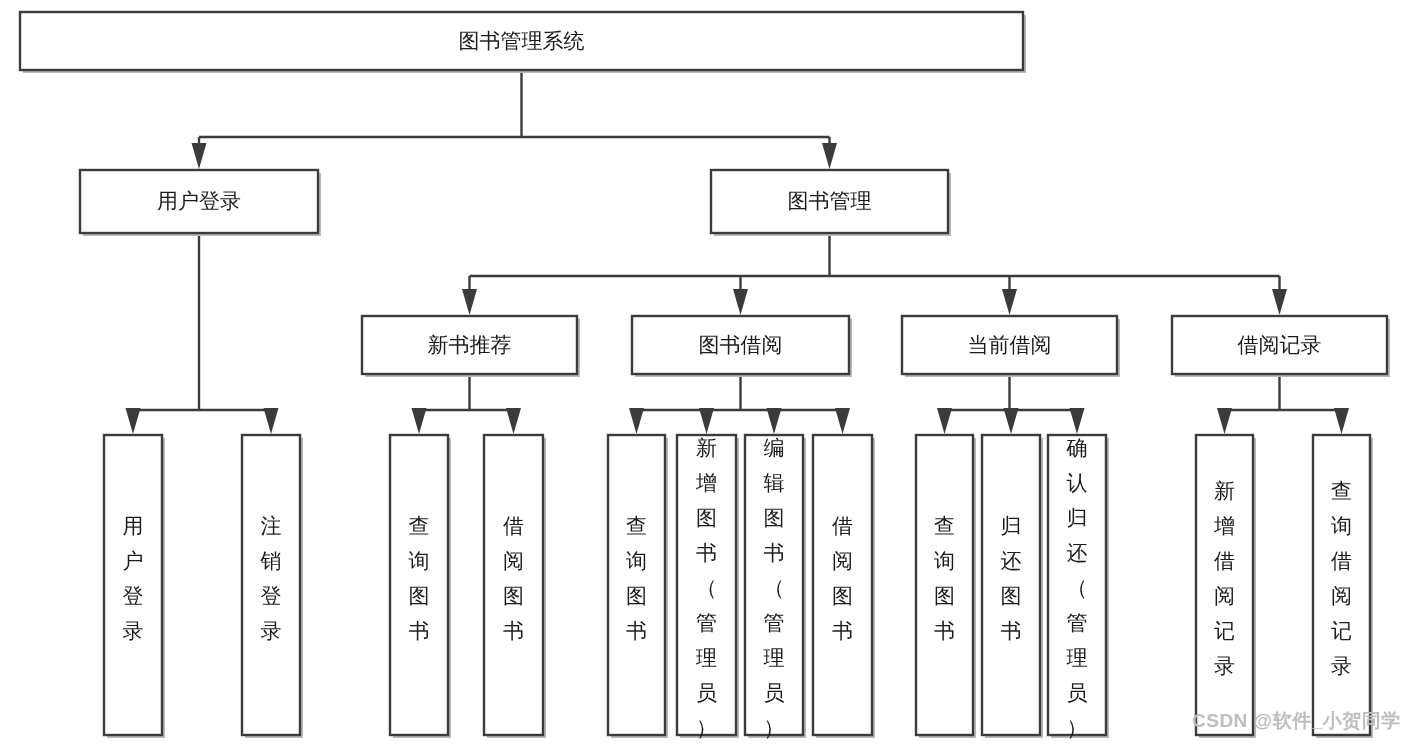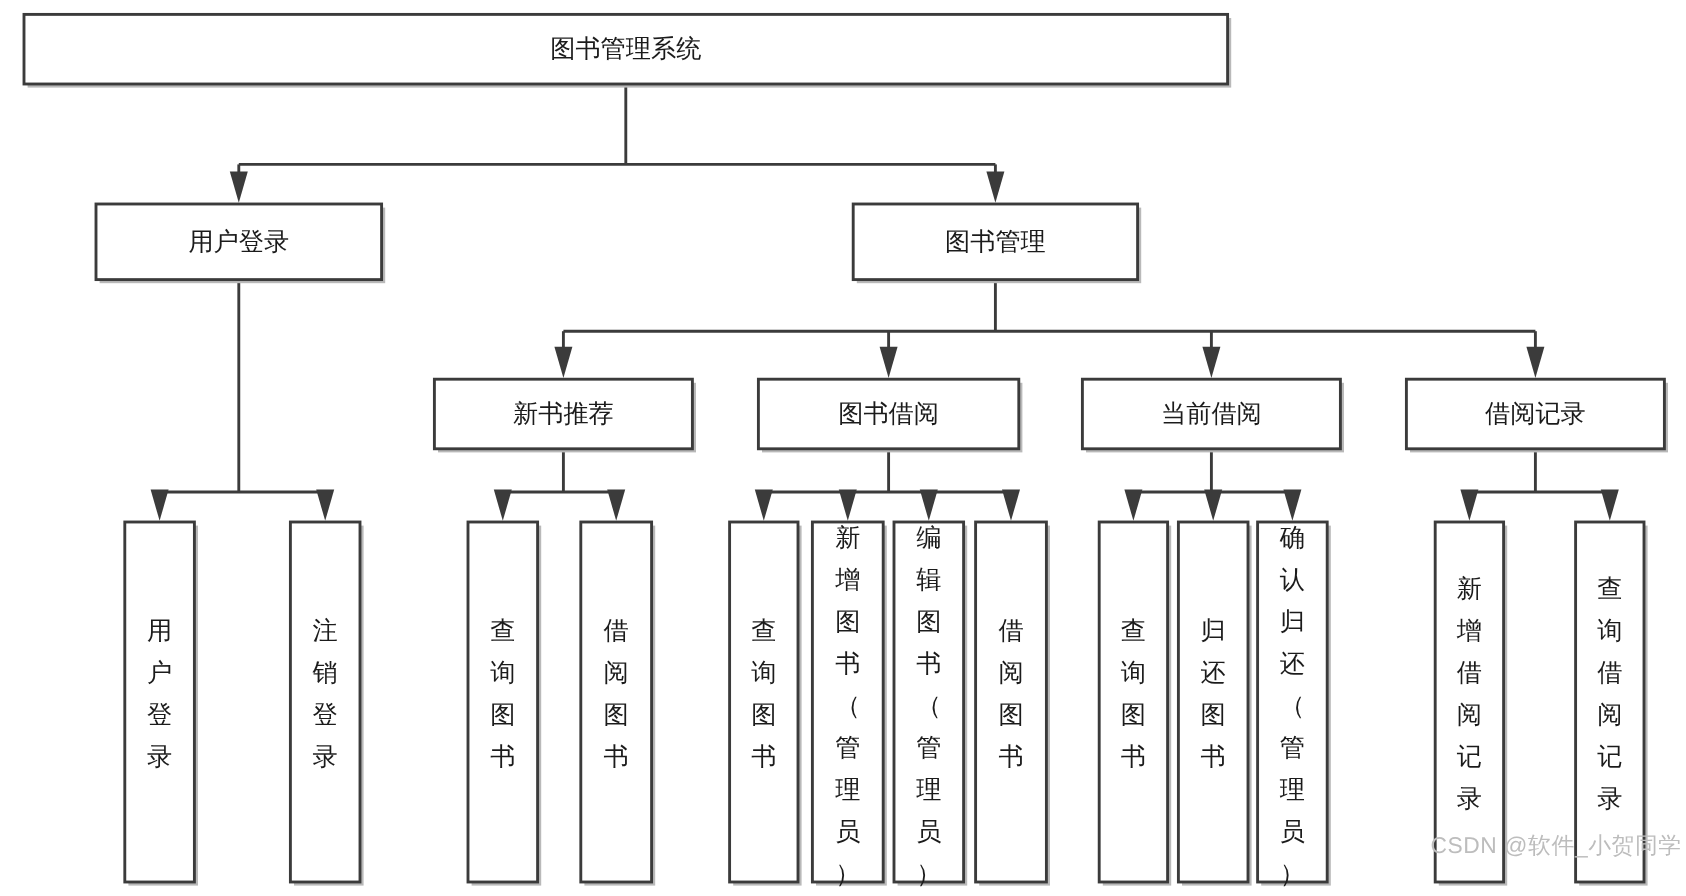--- a/index.html
+++ b/index.html
@@ -282,14 +282,14 @@
           <rect class="node-box" x="1313" y="435" width="57" height="300"></rect>
           <text class="node-label-vertical" x="1341.5" y="497.5">查</text>
           <text class="node-label-vertical" x="1341.5" y="532.5">询</text>
           <text class="node-label-vertical" x="1341.5" y="567.5">借</text>
           <text class="node-label-vertical" x="1341.5" y="602.5">阅</text>
           <text class="node-label-vertical" x="1341.5" y="637.5">记</text>
           <text class="node-label-vertical" x="1341.5" y="672.5">录</text>
         </g>
       </g>
   </svg>
-  <div class="watermark" id="watermark" style="left: 1192px; top: 692px;">CSDN @软件_小贺同学</div>
+  <div class="watermark" id="watermark" style="left: 1192px; top: 708px; font-weight: bold;">CSDN @软件_小贺同学</div>
 </div>
 
 </body></html>

